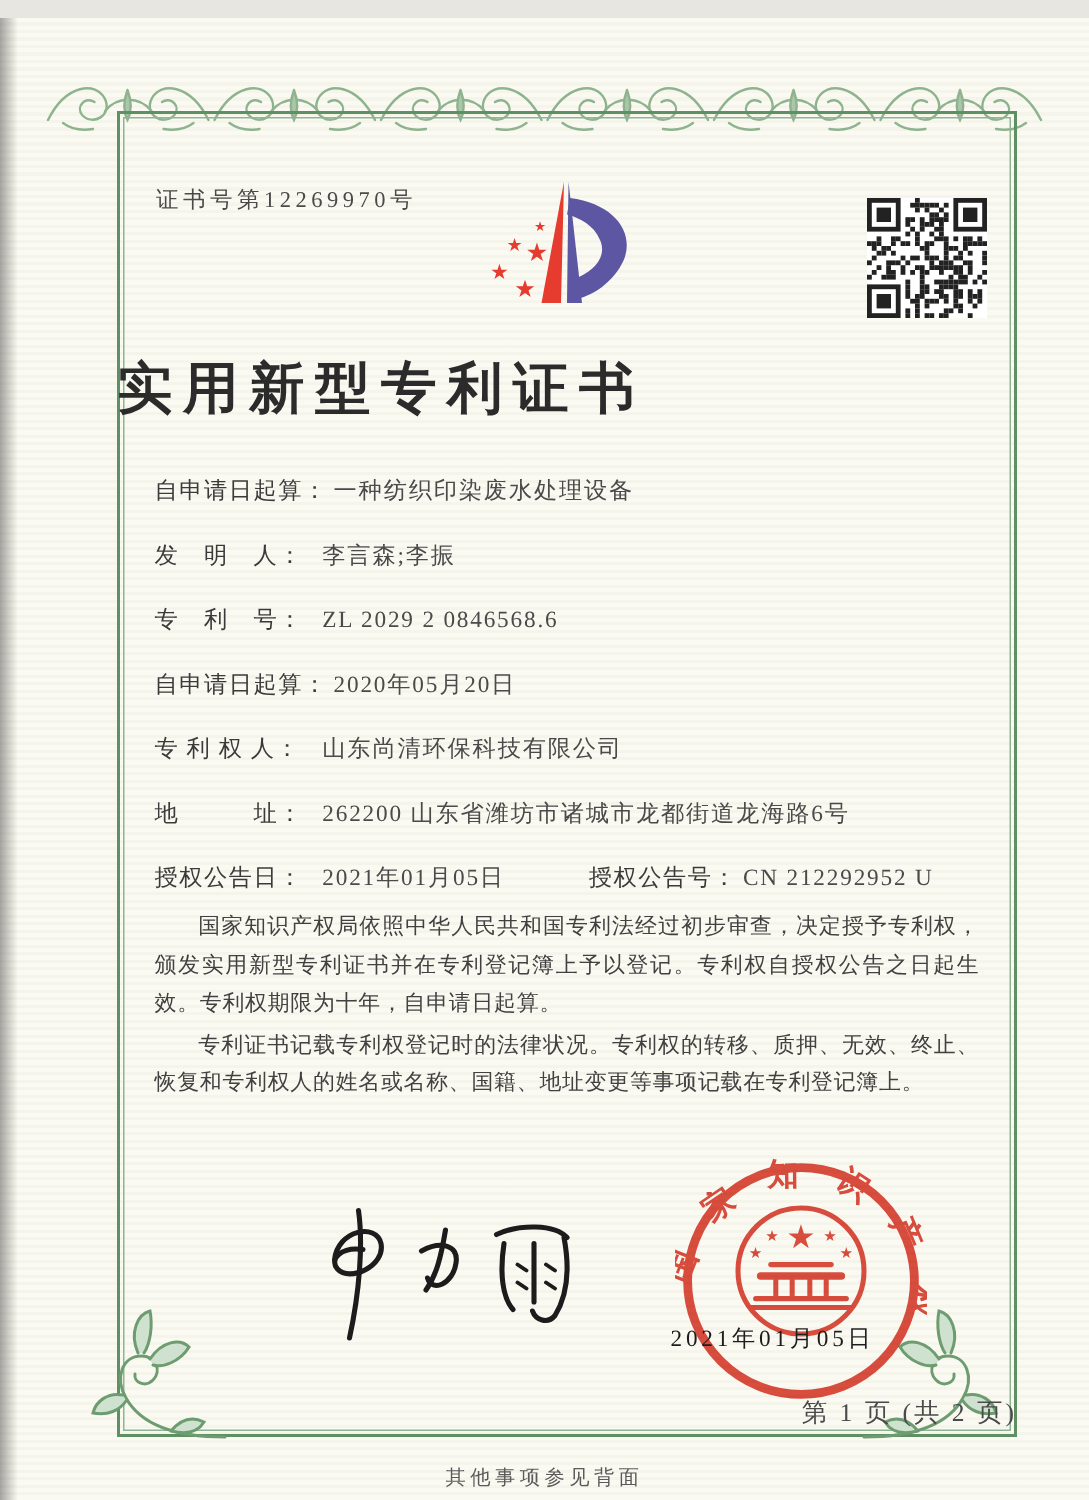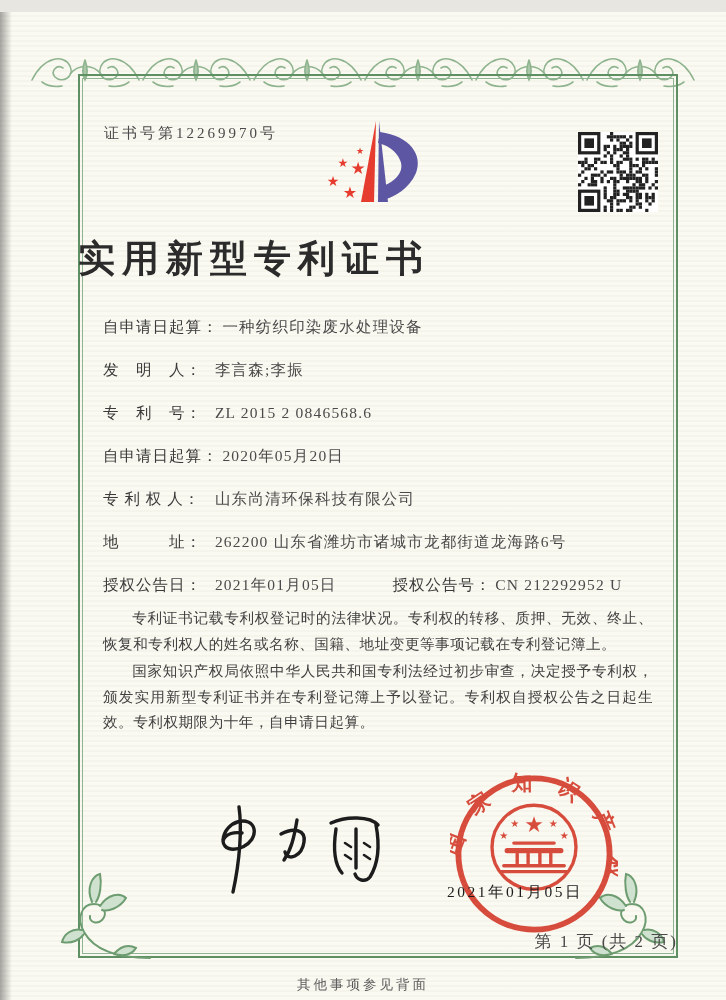--- a/index.html
+++ b/index.html
@@ -335,21 +335,21 @@
     <div class="row">
       <span class="lbl">自申请日起算：</span>
       <span class="val">一种纺织印染废水处理设备</span>
     </div>
     <div class="row">
       <span class="lbl">发　明　人：</span>
       <span class="val">李言森;李振</span>
     </div>
     <div class="row">
       <span class="lbl">专　利　号：</span>
-      <span class="val">ZL 2015 2 0846568.6</span>
+      <span class="val">ZL 2029 2 0846568.6</span>
     </div>
     <div class="row">
       <span class="lbl">自申请日起算：</span>
       <span class="val">2020年05月20日</span>
     </div>
     <div class="row">
       <span class="lbl">专 利 权 人：</span>
       <span class="val">山东尚清环保科技有限公司</span>
     </div>
     <div class="row">
@@ -358,22 +358,22 @@
     </div>
     <div class="row">
       <span class="lbl">授权公告日：</span>
       <span class="val">2021年01月05日</span>
       <span class="lbl2">授权公告号：</span>
       <span class="val">CN 212292952 U</span>
     </div>
   </div>
 
   <div class="paras">
+    <p>国家知识产权局依照中华人民共和国专利法经过初步审查，决定授予专利权，颁发实用新型专利证书并在专利登记簿上予以登记。专利权自授权公告之日起生效。专利权期限为十年，自申请日起算。</p>
     <p>专利证书记载专利权登记时的法律状况。专利权的转移、质押、无效、终止、恢复和专利权人的姓名或名称、国籍、地址变更等事项记载在专利登记簿上。</p>
-    <p>国家知识产权局依照中华人民共和国专利法经过初步审查，决定授予专利权，颁发实用新型专利证书并在专利登记簿上予以登记。专利权自授权公告之日起生效。专利权期限为十年，自申请日起算。</p>
   </div>
 
 
   <div class="signature">
     <svg width="208" height="102" viewBox="0 0 208 102">
       <g stroke="#1c1c1c" stroke-width="3.4" fill="none" stroke-linecap="round" stroke-linejoin="round">
         <path d="M30,42 C32,22 58,17 61,31 C64,46 40,57 32,48 C26,41 35,33 49,35"></path>
         <path d="M46,9 C49,30 47,62 40,94"></path>
         <path d="M104,22 C101,40 98,52 91,62"></path>
         <path d="M88,36 C101,29 113,32 111,44 C109,58 95,64 92,54"></path>

